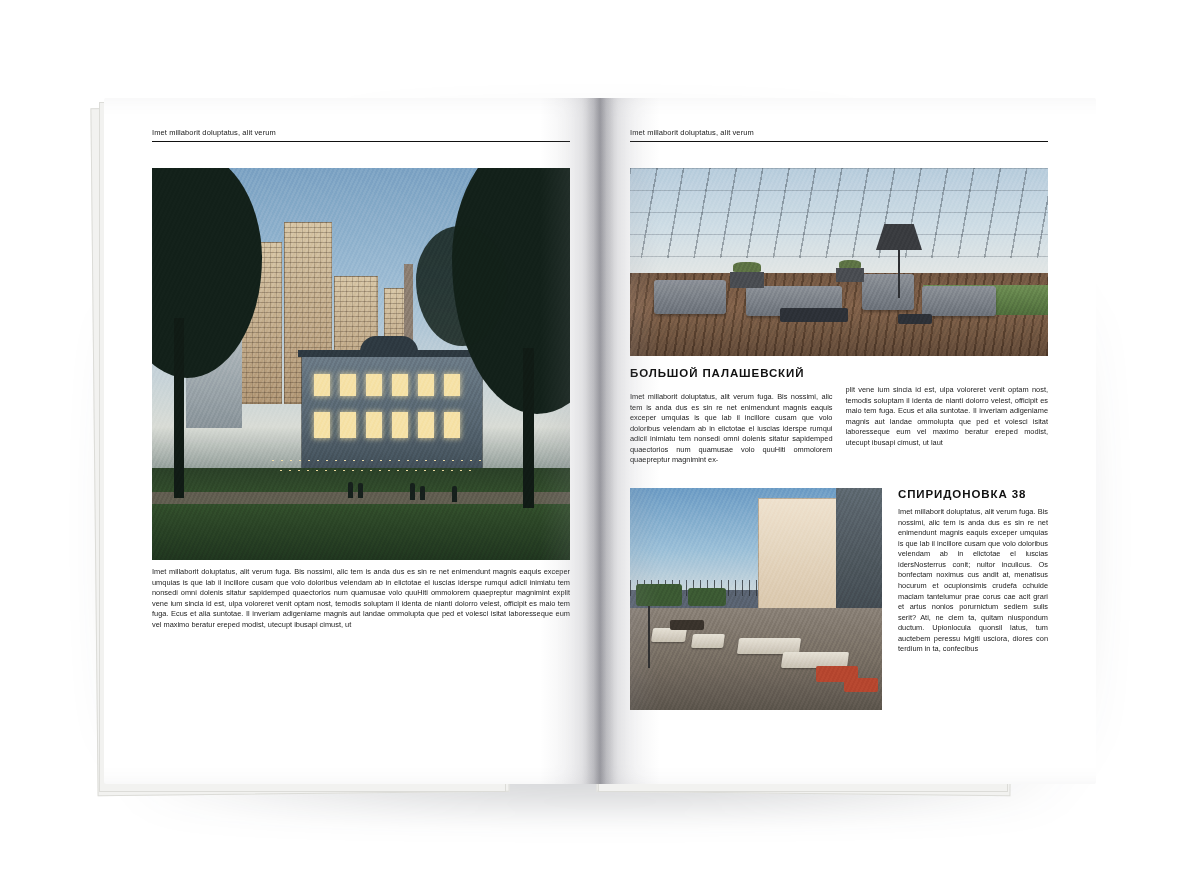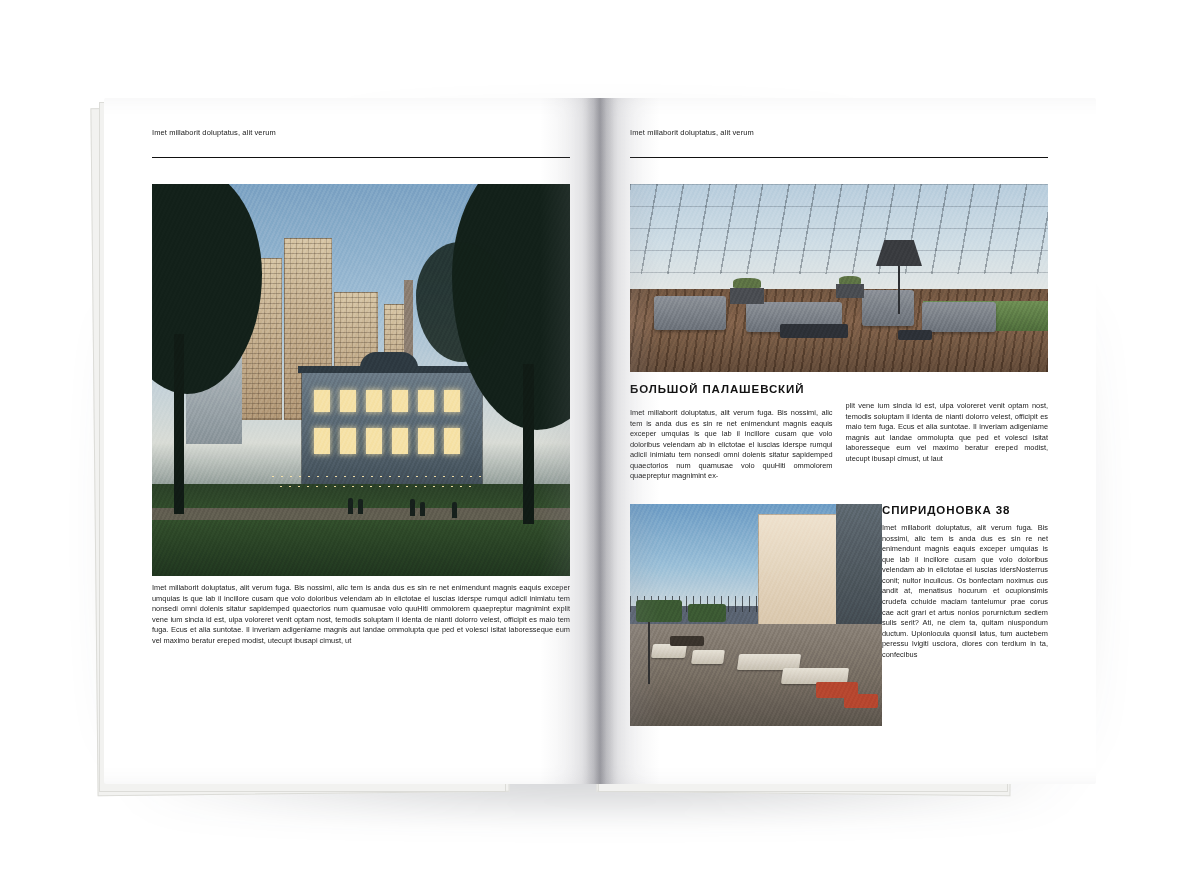--- a/index.html
+++ b/index.html
@@ -86,21 +86,21 @@
     box-sizing: border-box;
   }
   .page.left .content { padding-left: 48px; padding-right: 30px; }
   .page.right .content { padding-left: 30px; padding-right: 48px; }
 
   
   .running-head {
     font-size: 7.5px;
     color: #1b1b1b;
     letter-spacing: 0.1px;
-    padding-bottom: 20px;
+    padding-bottom: 4px;
     border-bottom: 0.8px solid #111;
     margin-bottom: 26px;
     white-space: nowrap;
   }
 
   .fig {
     width: 100%;
     display: block;
     position: relative;
     overflow: hidden;
@@ -124,21 +124,21 @@
 
   
   .two-col {
     column-count: 2;
     column-gap: 13px;
   }
 
   
   .split {
     display: flex;
-    gap: 0;
+    gap: 16px;
     align-items: flex-start;
     margin-top: 22px;
   }
   .split .img-wrap { width: 252px; flex: 0 0 252px; }
   .split .txt-wrap { flex: 1 1 auto; }
 
   
   .ph { position: relative; background: #5a6472; overflow: hidden; }
 
   

